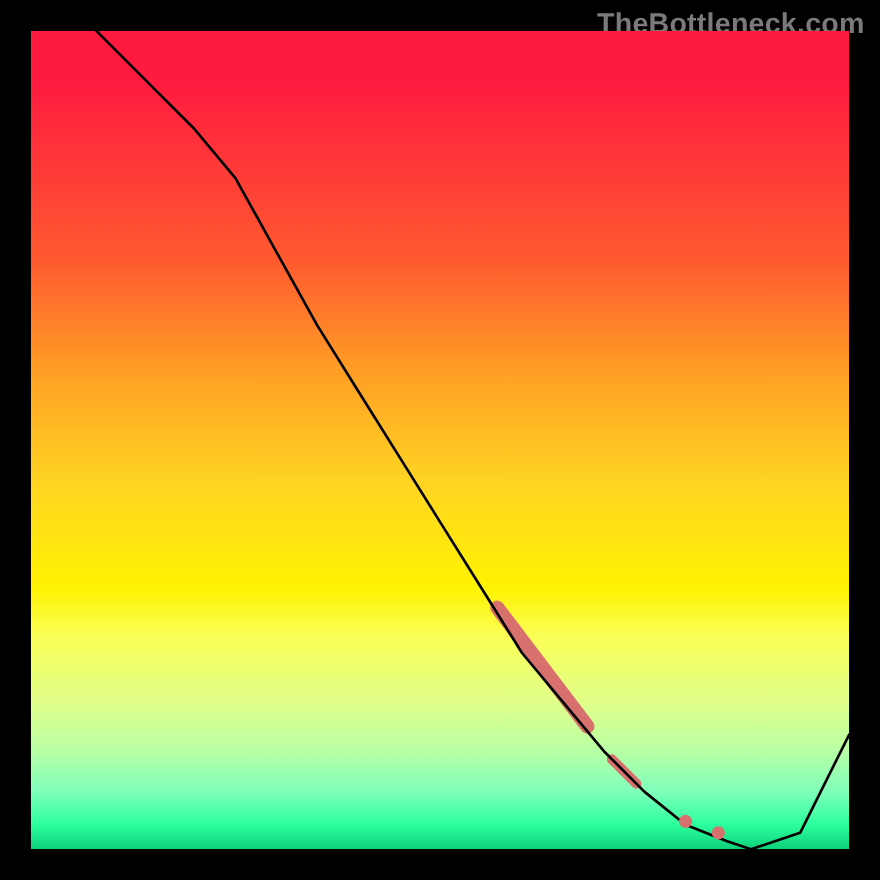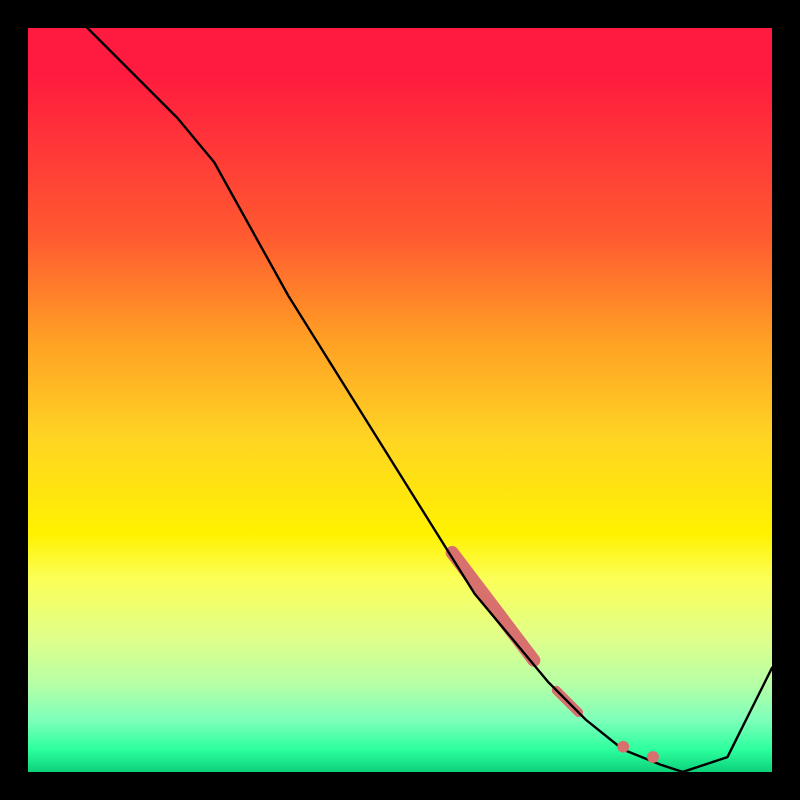--- a/index.html
+++ b/index.html
@@ -64,20 +64,21 @@
     left: 0;
     top: 0;
     width: 100%;
     height: 100%;
   }
 </style>
 </head>
 <body>
 
 <div class="frame">
+  <div class="watermark">TheBottleneck.com</div>
 
   <div class="plot-area">
     <div class="gradient"></div>
     <svg class="curve" viewBox="0 0 744 744" preserveAspectRatio="none">
       <g>
           <path d="M424.1 524.5 L505.9 632.4" stroke="#d8716e" stroke-width="13" stroke-linecap="round" fill="none"></path>
           <path d="M528.2 662.2 L550.6 684.5" stroke="#d8716e" stroke-width="9" stroke-linecap="round" fill="none"></path>
         </g>
       <path fill="none" stroke="#000" stroke-width="2.4" stroke-linejoin="round" stroke-linecap="round" d="M0.0 -59.5 L37.2 -22.3 L74.4 14.9 L111.6 52.1 L148.8 89.3 L186.0 133.9 L223.2 200.9 L260.4 267.8 L297.6 327.4 L334.8 386.9 L372.0 446.4 L409.2 505.9 L446.4 565.4 L483.6 610.1 L520.8 654.7 L558.0 691.9 L595.2 721.7 L632.4 736.6 L654.7 744.0 L699.4 729.1 L744.0 639.8"></path>
       <g>

